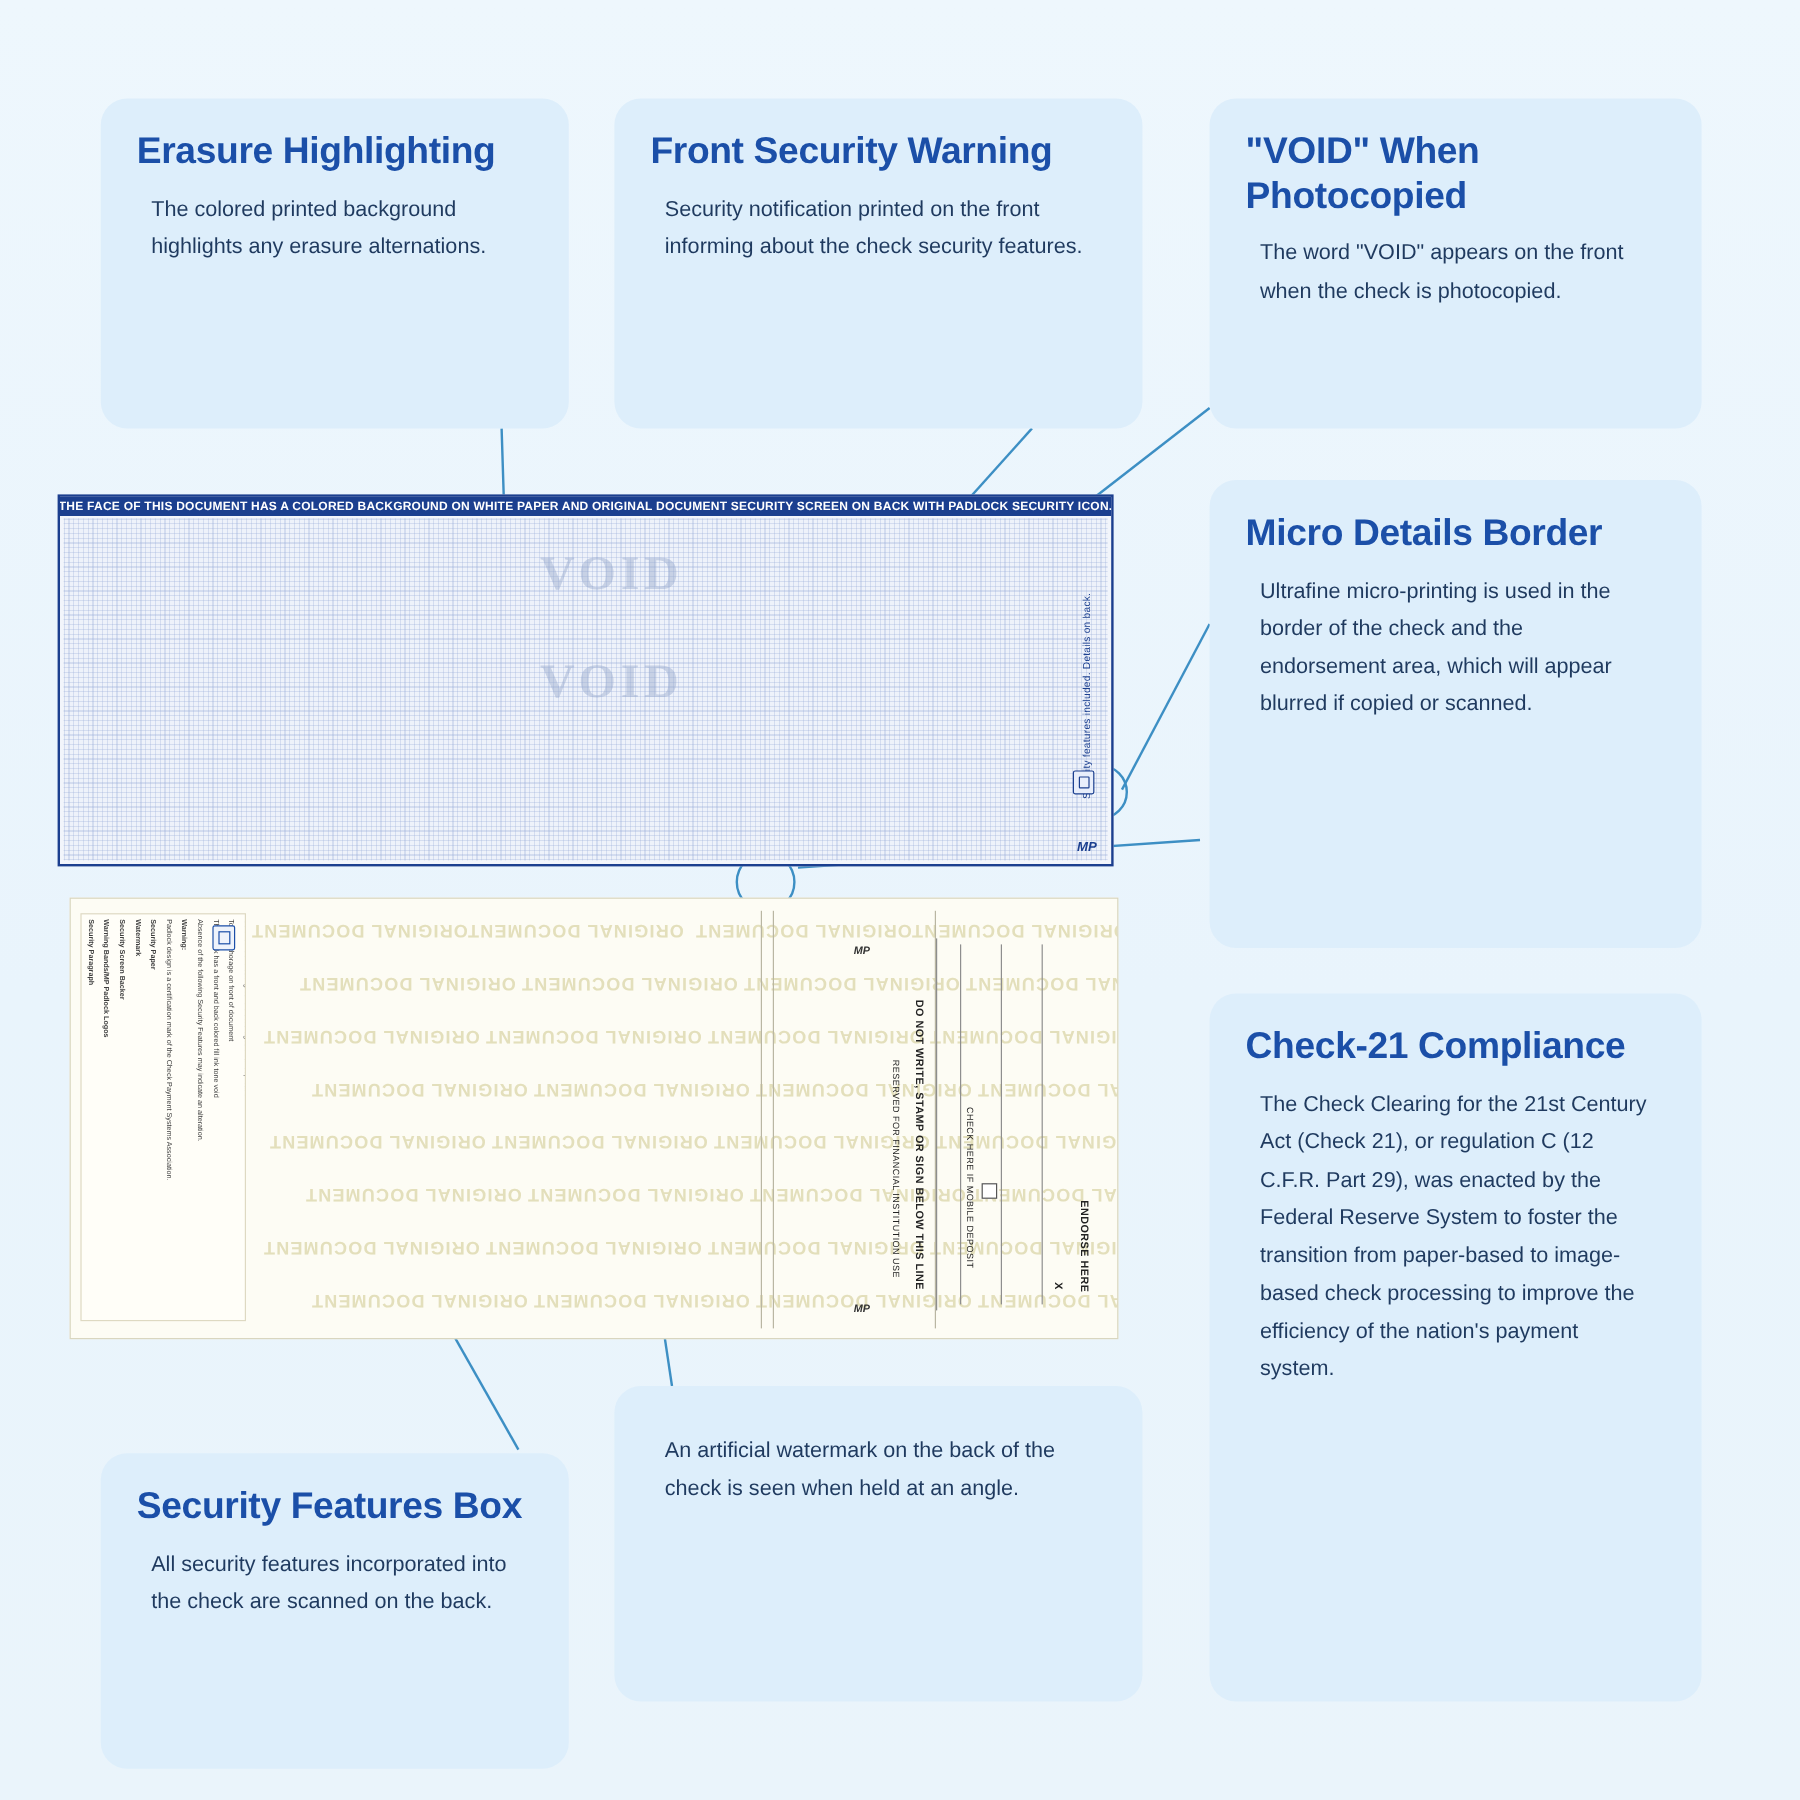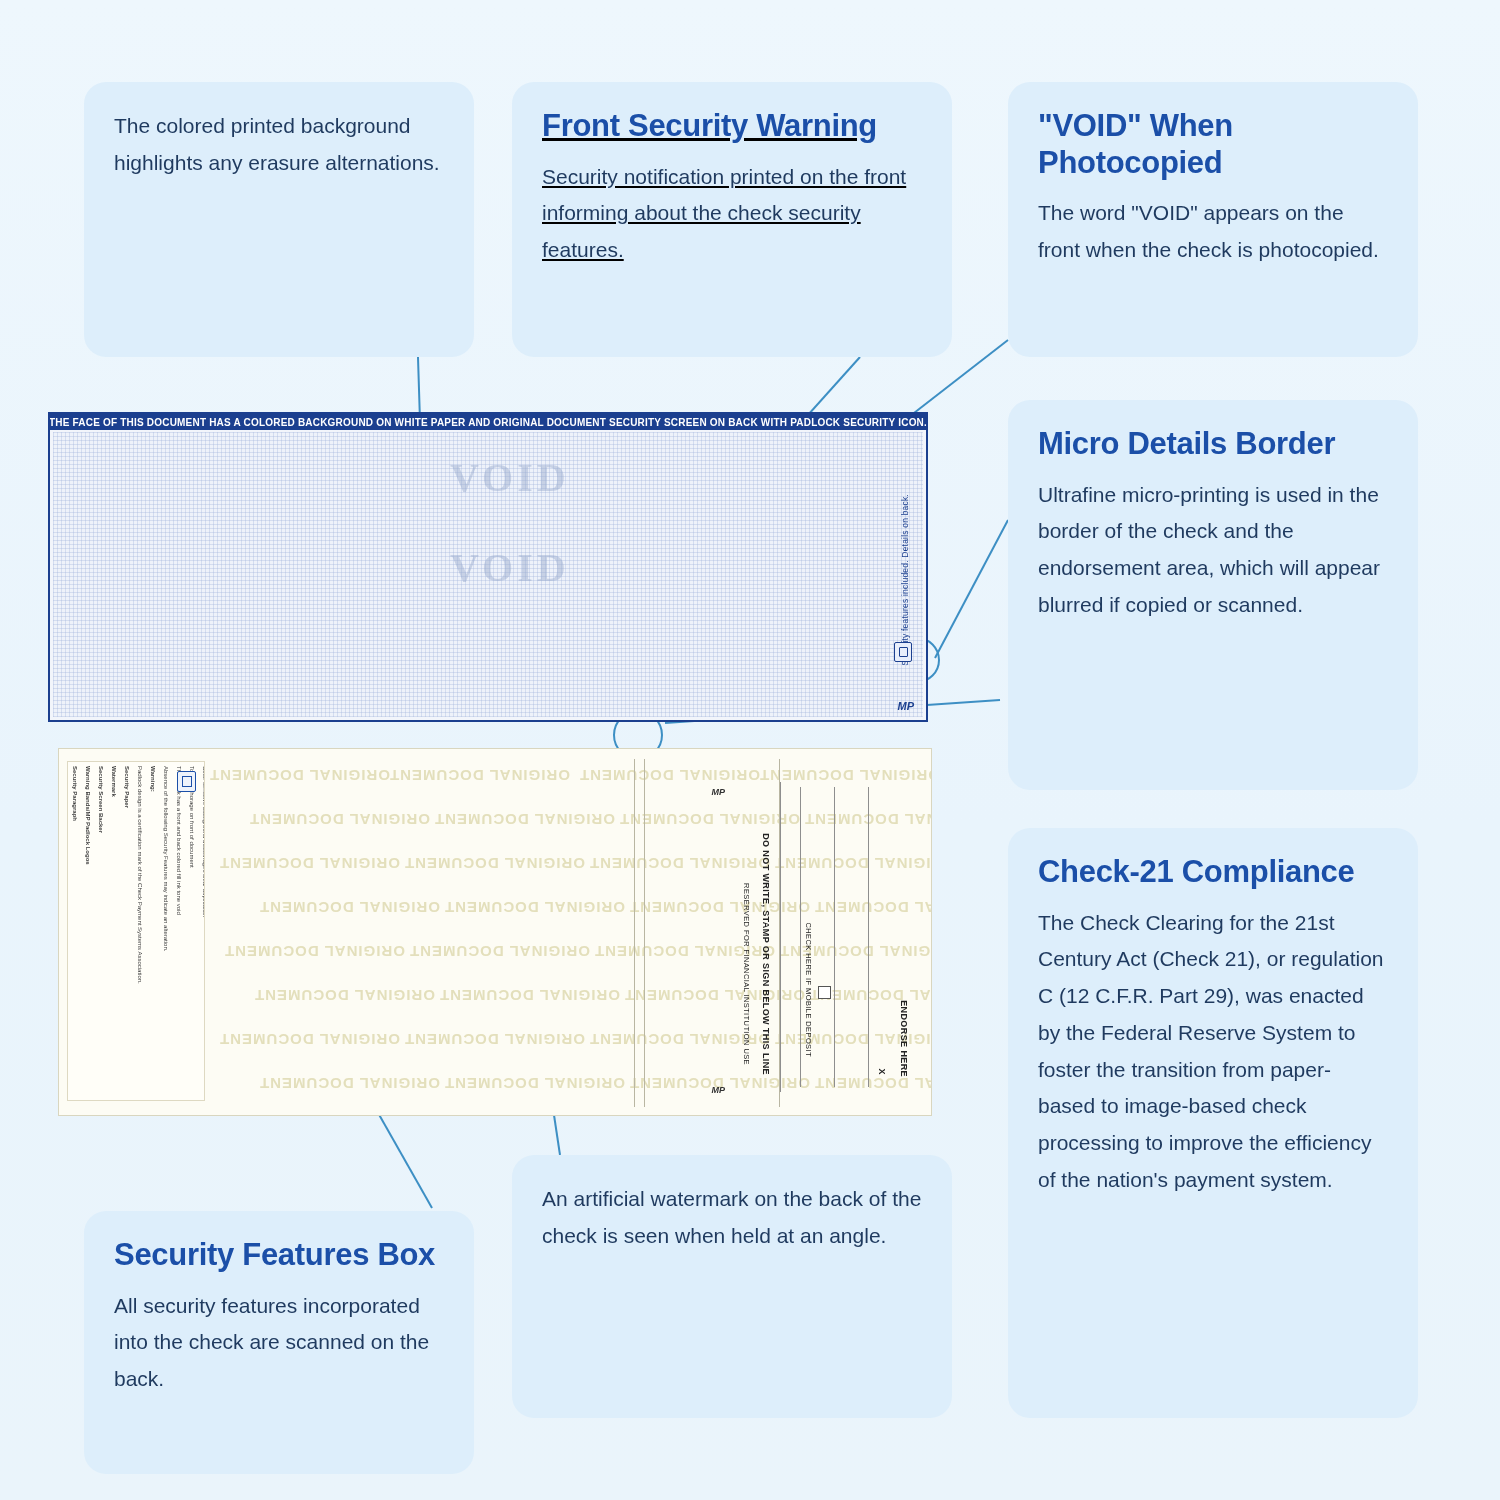--- a/index.html
+++ b/index.html
@@ -32,29 +32,29 @@
   }
   .card h2 {
     margin: 0 0 14px 0;
     color: #1b4fa8;
     font-size: 31px;
     line-height: 1.18;
     font-weight: bold;
     letter-spacing: -0.3px;
   }
   .card p {
-    margin: 0;
+    margin: 12px;
     color: #1f3a5f;
-    font-size: 21px;
+    font-size: 18px;
     line-height: 1.75;
     font-weight: normal;
   }
 
   #card-erasure      { left: 84px;  top: 82px;  width: 390px; height: 275px; }
-  #card-front        { left: 512px; top: 82px;  width: 440px; height: 275px; text-decoration: underline; }
+  #card-front        { left: 512px; top: 82px;  width: 440px; height: 275px; }
   #card-void         { left: 1008px;top: 82px;  width: 410px; height: 275px; }
   #card-micro        { left: 1008px;top: 400px; width: 410px; height: 390px; }
   #card-check21      { left: 1008px;top: 828px; width: 410px; height: 590px; }
   #card-secbox       { left: 84px;  top: 1211px;width: 390px; height: 263px; }
   #card-watermark    { left: 512px; top: 1155px;width: 440px; height: 263px; }
 
   
   #connectors {
     position: absolute;
     left: 0; top: 0;
@@ -375,20 +375,21 @@
       <div class="vtext small" style="left:118px; top:60px;">CHECK HERE IF MOBILE DEPOSIT</div>
       <div class="endorse-line" style="left:150px; top:25px; width:1px; height:310px;"></div>
       <div class="vtext bold" style="left:160px; top:42px;">DO NOT WRITE, STAMP OR SIGN BELOW THIS LINE</div>
       <div class="vtext small" style="left:180px; top:52px;">RESERVED FOR FINANCIAL INSTITUTION USE</div>
       <div class="mp-back" style="left:206px; top:22px;">MP</div>
       <div class="mp-back" style="left:206px; top:320px;">MP</div>
     </div>
   </div>
 
   <div class="card" id="card-erasure">
+    <h2>Erasure Highlighting</h2>
     <p>The colored printed background highlights any erasure alternations.</p>
   </div>
 
   <div class="card" id="card-front">
     <h2>Front Security Warning</h2>
     <p>Security notification printed on the front informing about the check security features.</p>
   </div>
 
   <div class="card" id="card-void">
     <h2>"VOID" When Photocopied</h2>

